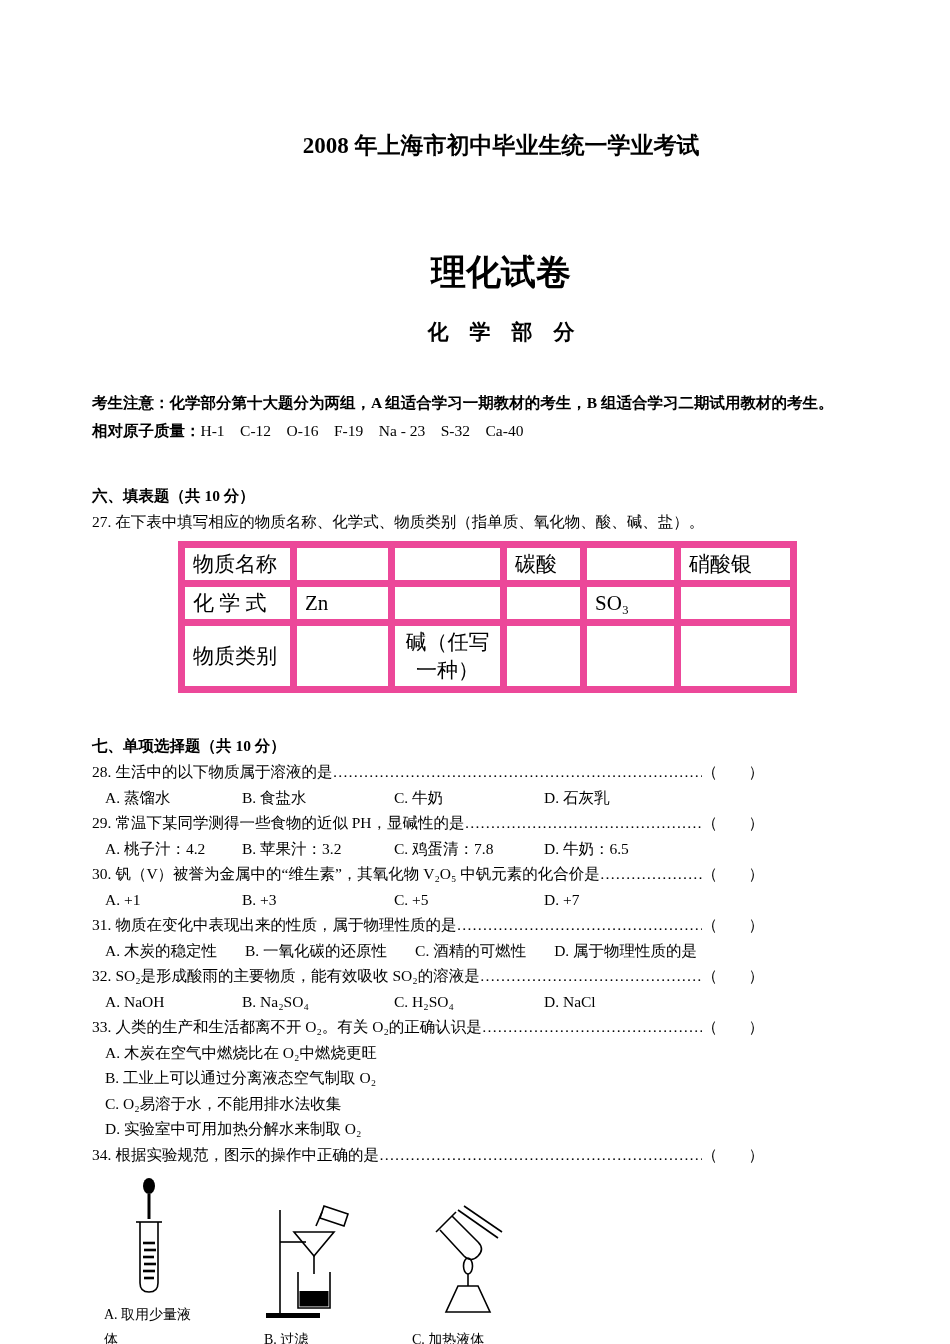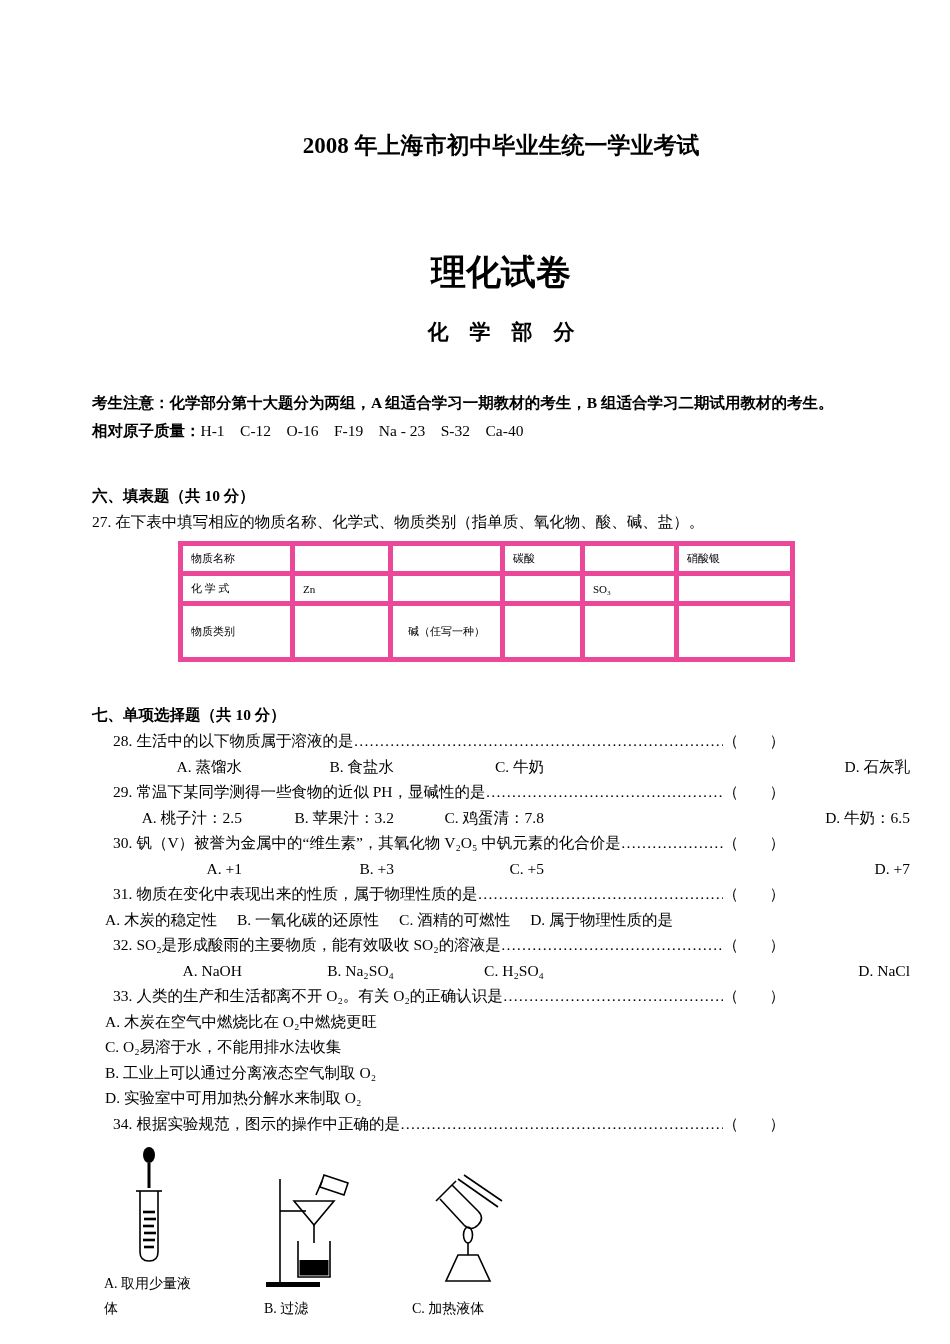--- a/index.html
+++ b/index.html
@@ -20,35 +20,35 @@
   .notice { margin-top:44px; font-weight:bold; line-height:25px; width:742px; }
   .atomic { margin-top:3px; line-height:25px; }
   .atomic .label { font-weight:bold; }
   .atomic .values { white-space:pre-wrap; font-weight:normal; }
 
   .sec-heading { font-weight:bold; line-height:26px; margin-top:40px; }
   .qtext { line-height:25px; }
 
   table.fill { border-collapse:collapse; margin:7px 0 0 86px; table-layout:fixed; }
   table.fill td {
-    border:5px solid #ec4899; padding:2px 8px; font-size:11px;
+    border:7px solid #ec4899; padding:2px 8px; font-size:21px;
     height:30px; vertical-align:middle; overflow:hidden;
   }
   table.fill tr.tall td { height:56px; }
   table.fill td.c { text-align:center; }
 
-  .qline { display:flex; align-items:baseline; width:672px; line-height:25.5px;margin-left:21px; }
+  .qline { display:flex; align-items:baseline; width:672px; line-height:25.5px; }
   .q-num { white-space:nowrap; margin-right:4px; }
   .q-stem { white-space:nowrap; }
   .dots { flex:1 1 auto; overflow:hidden; white-space:nowrap; }
   .bracket { white-space:nowrap; }
 
   .opts { padding-left:13px; line-height:25.5px; }
-  .opts.grid4 { display:grid; grid-template-columns:137px 152px 150px auto;text-align:right; }
-  .opts.flexrow { display:flex; column-gap:20px; }
+  .opts.grid4 { display:grid; grid-template-columns:137px 152px 150px auto; }
+  .opts.flexrow { display:flex; column-gap:28px; }
   .opts.stacked div { line-height:25.5px; }
 
   .figures { display:flex; padding-left:12px; margin-top:8px; align-items:flex-end; }
   .figure { display:flex; flex-direction:column; justify-content:flex-end; }
   .figure svg { display:block; }
   .figcap { font-size:14px; line-height:25px; margin-top:2px; }
   .fig-a { width:160px; } .fig-a .figcap { width:100px; }
   .fig-b { width:148px; } .fig-b .figcap { width:46px; }
   .fig-c { width:152px; } .fig-c .figcap { width:120px; }
   .fig-d { width:150px; } .fig-d .figcap { width:100px; }
@@ -125,21 +125,21 @@
   </div>
 
   <div>
     <div class="qline">
       <span class="q-num">29.</span>
         <span class="q-stem">常温下某同学测得一些食物的近似 PH，显碱性的是</span>
         <span class="dots">………………………………………………………………………………………………</span>
         <span class="bracket">（　　）</span>
     </div>
     <div class="opts grid4">
-      <span>A. 桃子汁：2.5</span>
+      <span>A. 桃子汁：4.2</span>
       <span>B. 苹果汁：3.2</span>
       <span>C. 鸡蛋清：7.8</span>
       <span>D. 牛奶：6.5</span>
     </div>
   </div>
 
   <div>
     <div class="qline">
       <span class="q-num">30.</span>
         <span class="q-stem">钒（V）被誉为金属中的“维生素”，其氧化物 V₂O₅ 中钒元素的化合价是</span>
@@ -186,22 +186,22 @@
 
   <div>
     <div class="qline">
       <span class="q-num">33.</span>
         <span class="q-stem">人类的生产和生活都离不开 O₂。有关 O₂的正确认识是</span>
         <span class="dots">………………………………………………………………………………………………</span>
         <span class="bracket">（　　）</span>
     </div>
     <div class="opts stacked">
       <div>A. 木炭在空气中燃烧比在 O₂中燃烧更旺</div>
+      <div>B. 工业上可以通过分离液态空气制取 O₂</div>
       <div>C. O₂易溶于水，不能用排水法收集</div>
-      <div>B. 工业上可以通过分离液态空气制取 O₂</div>
       <div>D. 实验室中可用加热分解水来制取 O₂</div>
     </div>
   </div>
 
   <div>
     <div class="qline">
       <span class="q-num">34.</span>
         <span class="q-stem">根据实验规范，图示的操作中正确的是</span>
         <span class="dots">………………………………………………………………………………………………</span>
         <span class="bracket">（　　）</span>

